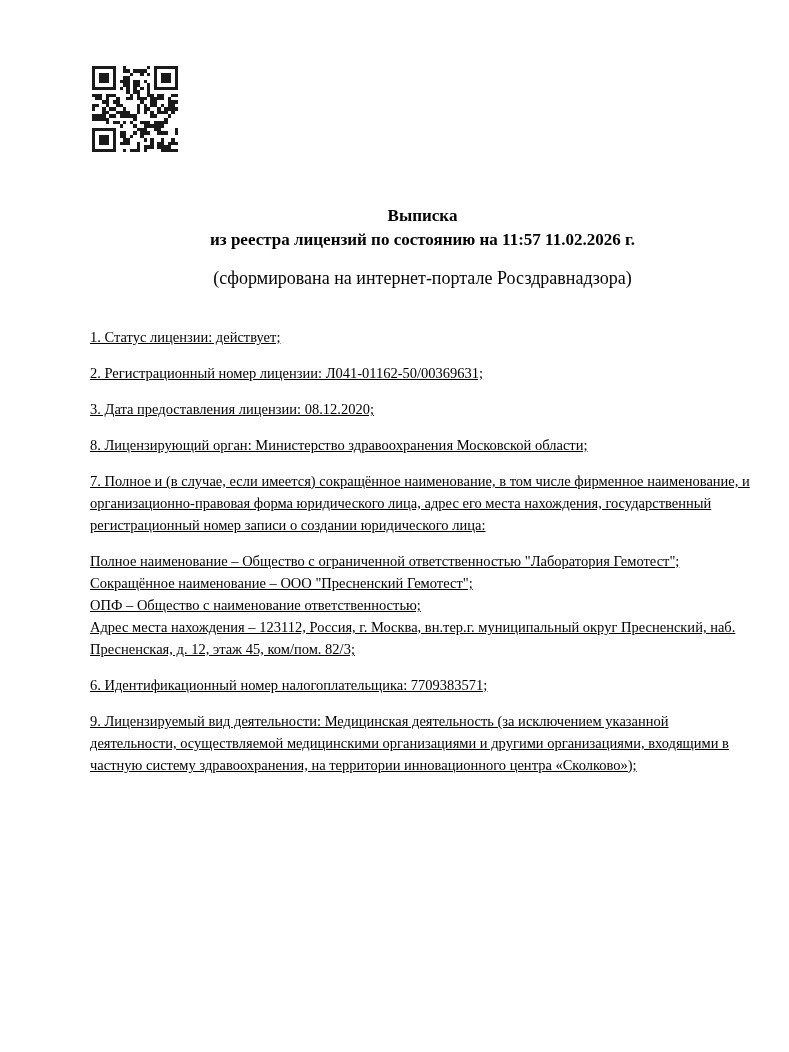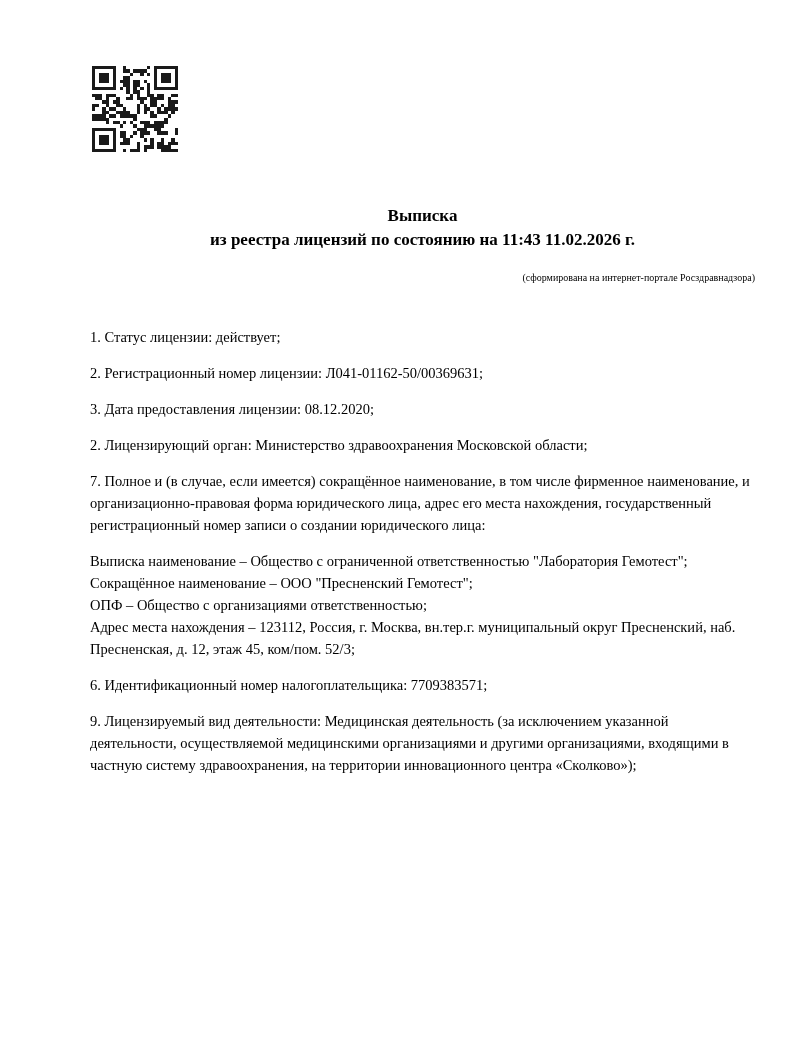--- a/index.html
+++ b/index.html
@@ -32,26 +32,27 @@
   }
   .title-block {
     margin-top: 52px;
     text-align: center;
     font-weight: bold;
     font-size: 17px;
     line-height: 24px;
   }
   .note {
     margin-top: 18px;
-    text-align: right;
-    font-size: 10px;
+    text-align: center;
+    font-size: 18px;
     line-height: 16px;
   }
   .para {
     margin: 0 0 14px 0;
+    text-decoration: underline;
   }
   .para.first {
     margin-top: 40px;
   }
   .para .line {
     margin: 0;
   }
 </style>
 </head>
 <body>
@@ -364,40 +365,40 @@
           <rect x="21" y="24" width="1" height="1"></rect>
           <rect x="22" y="24" width="1" height="1"></rect>
           <rect x="23" y="24" width="1" height="1"></rect>
           <rect x="24" y="24" width="1" height="1"></rect>
         </g>
       </svg>
     </div>
 
   <div class="title-block">
     <div>Выписка</div>
-    <div>из реестра лицензий по состоянию на 11:43 11.02.2026 г.</div>
+    <div>из реестра лицензий по состоянию на 11:57 11.02.2026 г.</div>
   </div>
 
   <div class="note">(сформирована на интернет-портале Росздравнадзора)</div>
 
   <p class="para first">1. Статус лицензии: действует;</p>
 
   <p class="para">2. Регистрационный номер лицензии: Л041-01162-50/00369631;</p>
 
   <p class="para">3. Дата предоставления лицензии: 08.12.2020;</p>
 
-  <p class="para">2. Лицензирующий орган: Министерство здравоохранения Московской области;</p>
+  <p class="para">8. Лицензирующий орган: Министерство здравоохранения Московской области;</p>
 
   <p class="para">7. Полное и (в случае, если имеется) сокращённое наименование, в том числе фирменное наименование, и организационно-правовая форма юридического лица, адрес его места нахождения, государственный регистрационный номер записи о создании юридического лица:</p>
 
   <div class="para">
-    <div class="line">Выписка наименование – Общество с ограниченной ответственностью "Лаборатория Гемотест";</div>
+    <div class="line">Полное наименование – Общество с ограниченной ответственностью "Лаборатория Гемотест";</div>
     <div class="line">Сокращённое наименование – ООО "Пресненский Гемотест";</div>
-    <div class="line">ОПФ – Общество с организациями ответственностью;</div>
-    <div class="line">Адрес места нахождения – 123112, Россия, г. Москва, вн.тер.г. муниципальный округ Пресненский, наб. Пресненская, д. 12, этаж 45, ком/пом. 52/3;</div>
+    <div class="line">ОПФ – Общество с наименование ответственностью;</div>
+    <div class="line">Адрес места нахождения – 123112, Россия, г. Москва, вн.тер.г. муниципальный округ Пресненский, наб. Пресненская, д. 12, этаж 45, ком/пом. 82/3;</div>
   </div>
 
   <p class="para">6. Идентификационный номер налогоплательщика: 7709383571;</p>
 
   <p class="para">9. Лицензируемый вид деятельности: Медицинская деятельность (за исключением указанной деятельности, осуществляемой медицинскими организациями и другими организациями, входящими в частную систему здравоохранения, на территории инновационного центра «Сколково»);</p>
 
 
 </div>
 
 </body></html>

